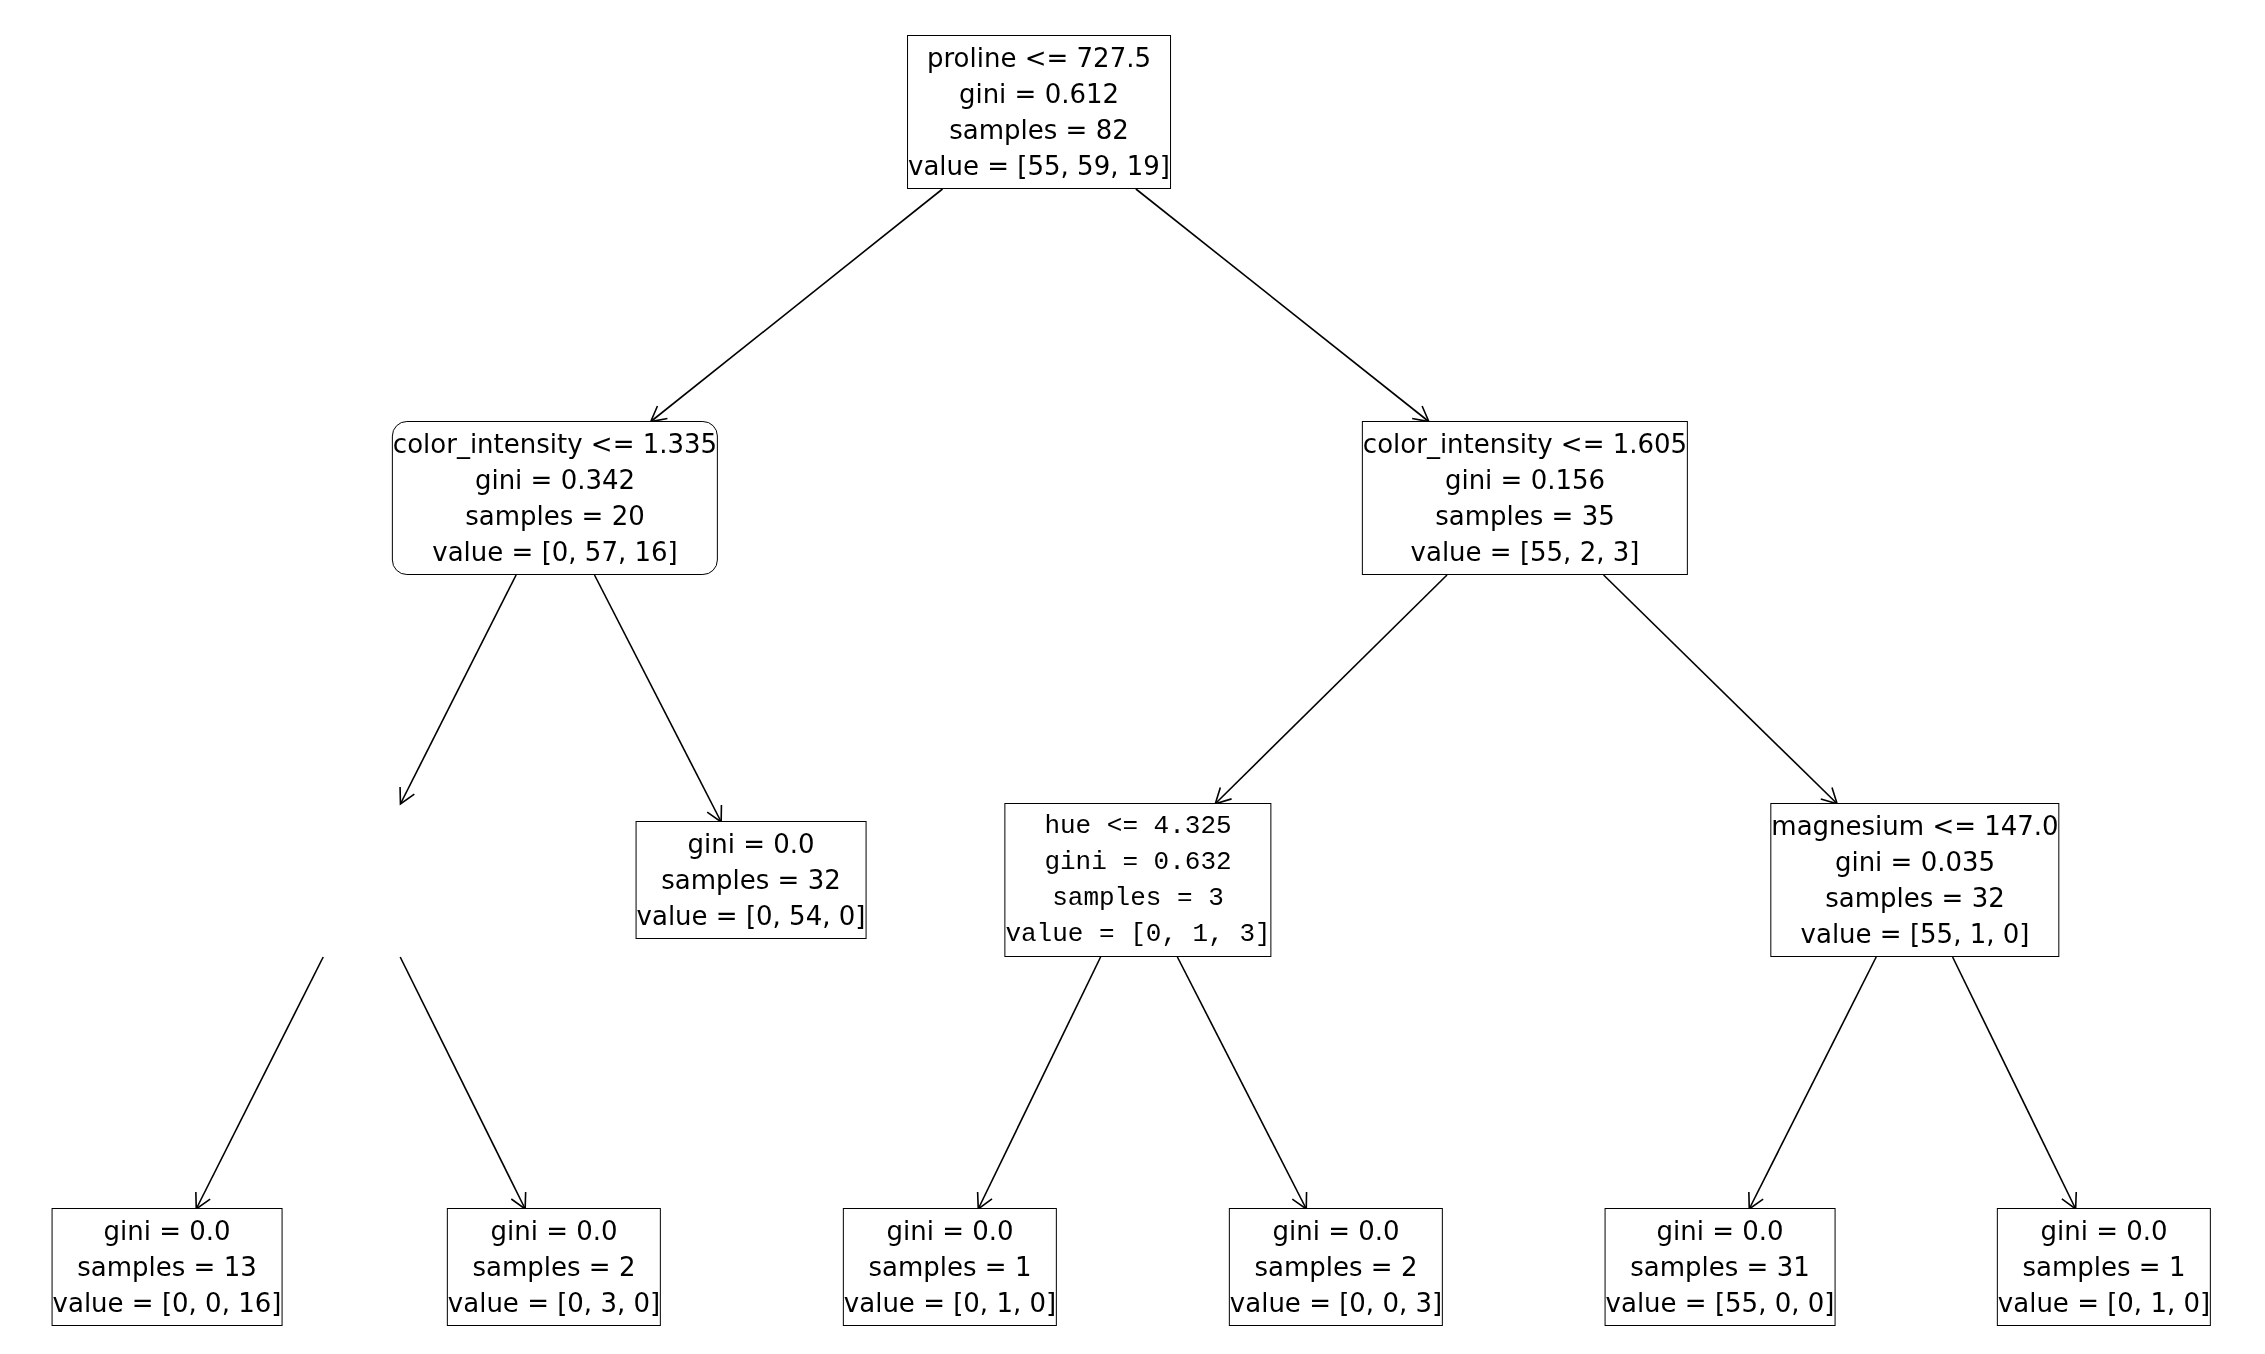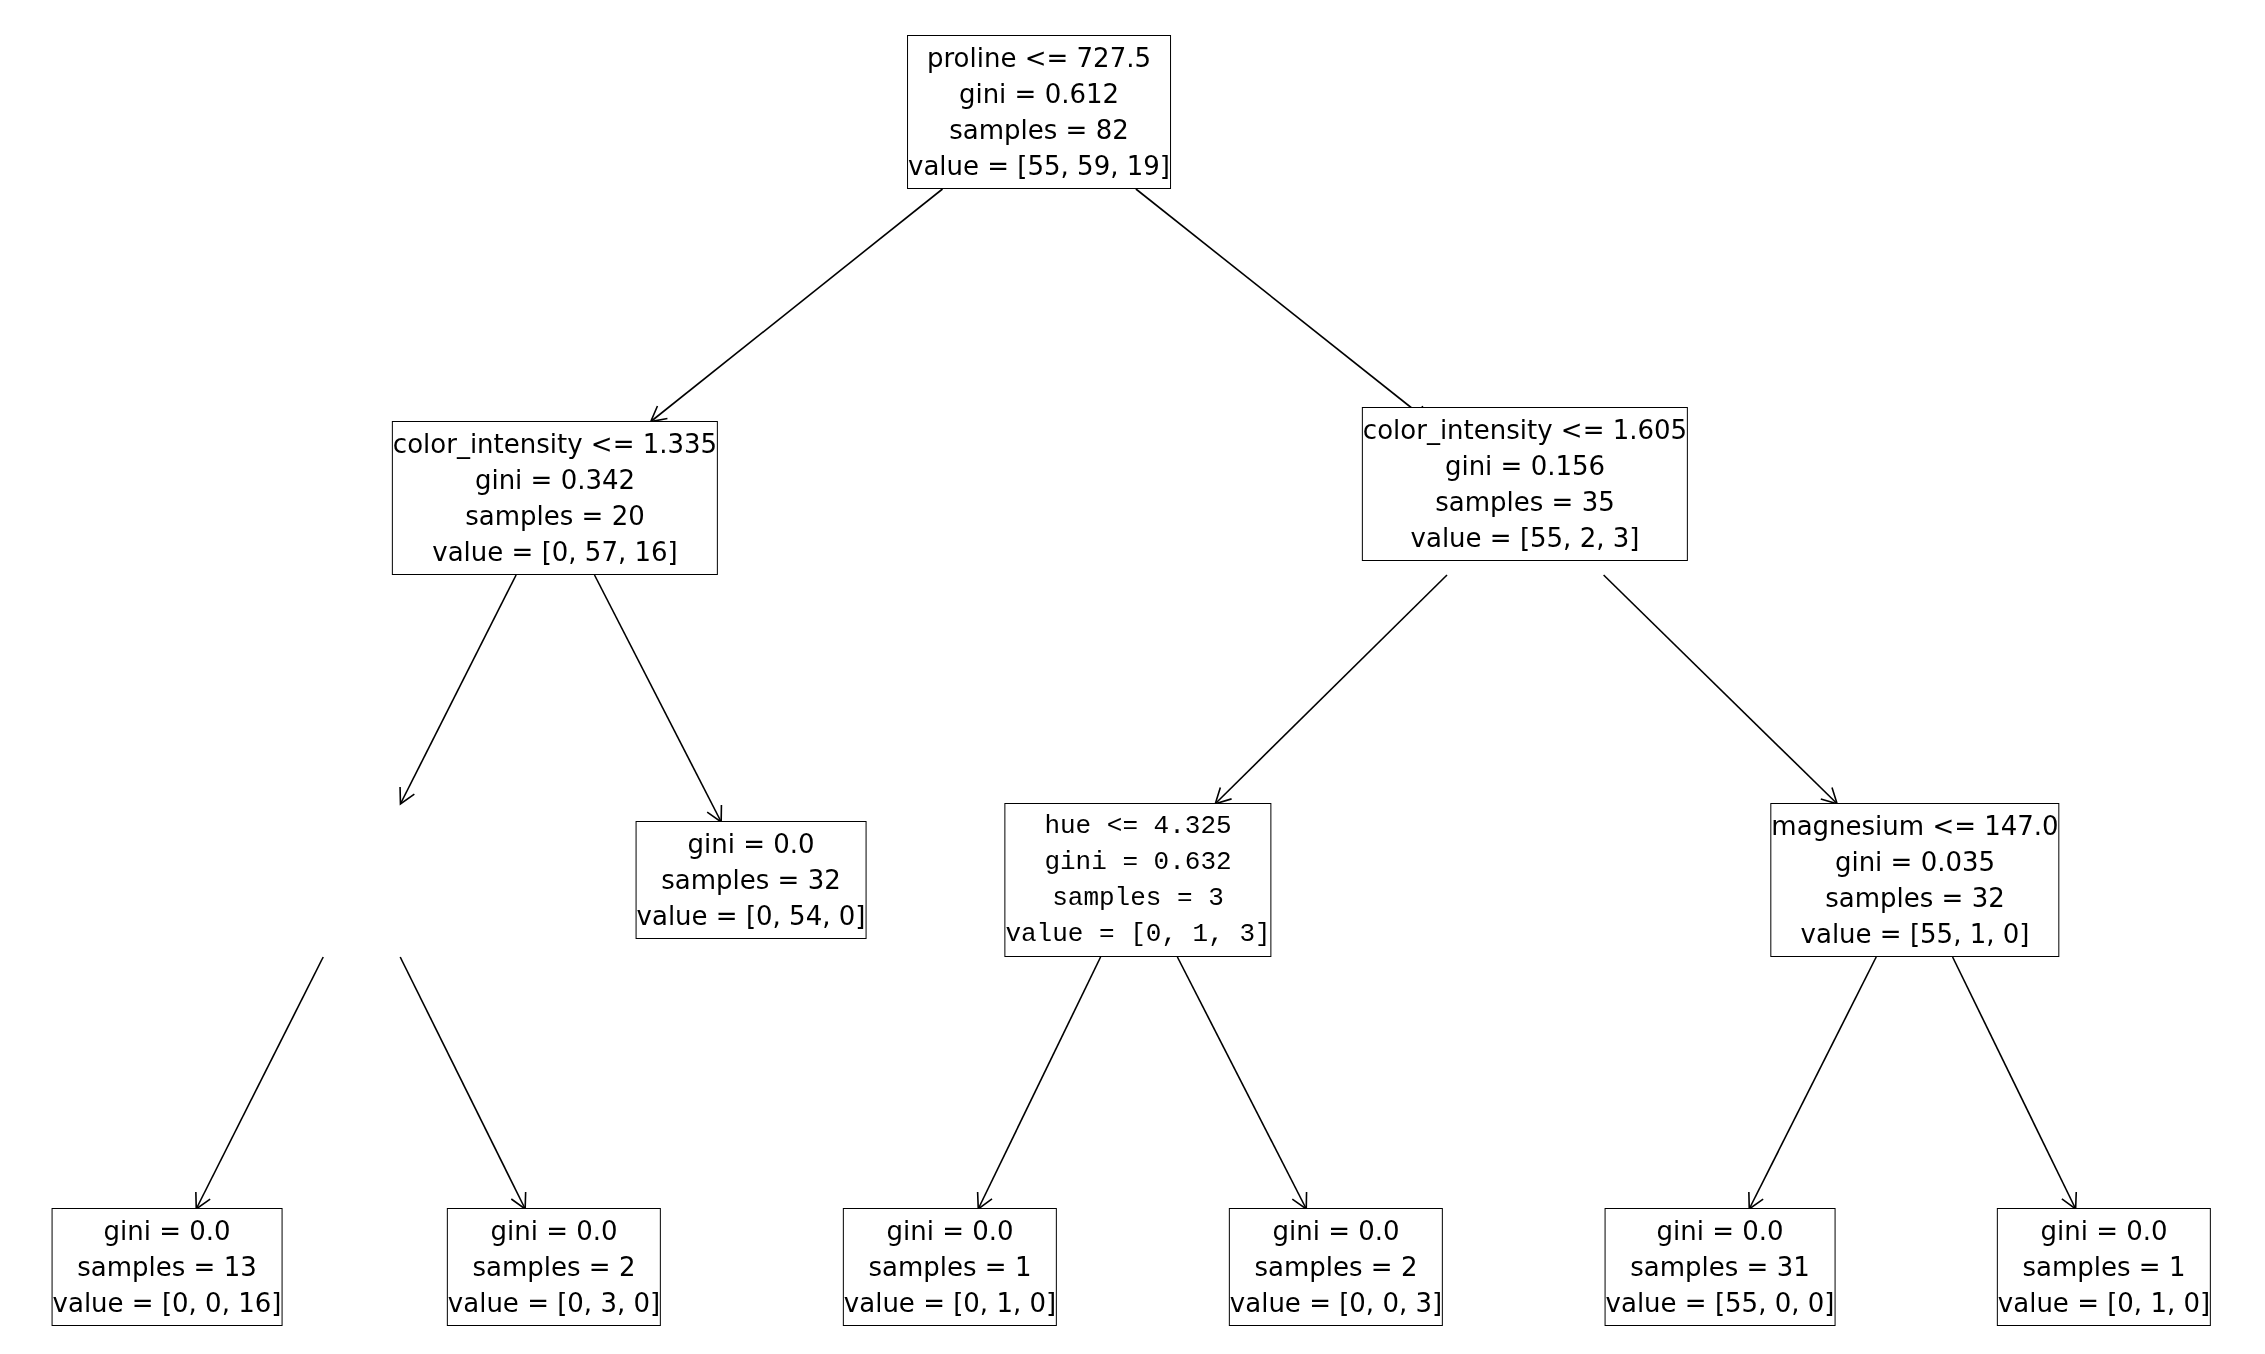--- a/index.html
+++ b/index.html
@@ -77,27 +77,27 @@
         <line x1="1952.6" y1="957.0" x2="2075.2" y2="1208.0" class="edge-line" marker-end="url(#arrowhead)"></line>
       </g>
   </svg>
   <div id="nodes-layer">
       <div class="tree-node" style="left: 1039px; top: 112px;">
         <div class="node-line">proline &lt;= 727.5</div>
         <div class="node-line">gini = 0.612</div>
         <div class="node-line">samples = 82</div>
         <div class="node-line">value = [55, 59, 19]</div>
       </div>
-      <div class="tree-node" style="left: 555px; top: 498px;">
+      <div class="tree-node" style="left: 555px; top: 498px; border-radius: 15px;">
         <div class="node-line">color_intensity &lt;= 1.335</div>
         <div class="node-line">gini = 0.342</div>
         <div class="node-line">samples = 20</div>
         <div class="node-line">value = [0, 57, 16]</div>
       </div>
-      <div class="tree-node" style="left: 1525px; top: 484px;">
+      <div class="tree-node" style="left: 1525px; top: 498px;">
         <div class="node-line">color_intensity &lt;= 1.605</div>
         <div class="node-line">gini = 0.156</div>
         <div class="node-line">samples = 35</div>
         <div class="node-line">value = [55, 2, 3]</div>
       </div>
       <div class="tree-node" style="left: 751px; top: 880px;">
         <div class="node-line">gini = 0.0</div>
         <div class="node-line">samples = 32</div>
         <div class="node-line">value = [0, 54, 0]</div>
       </div>

